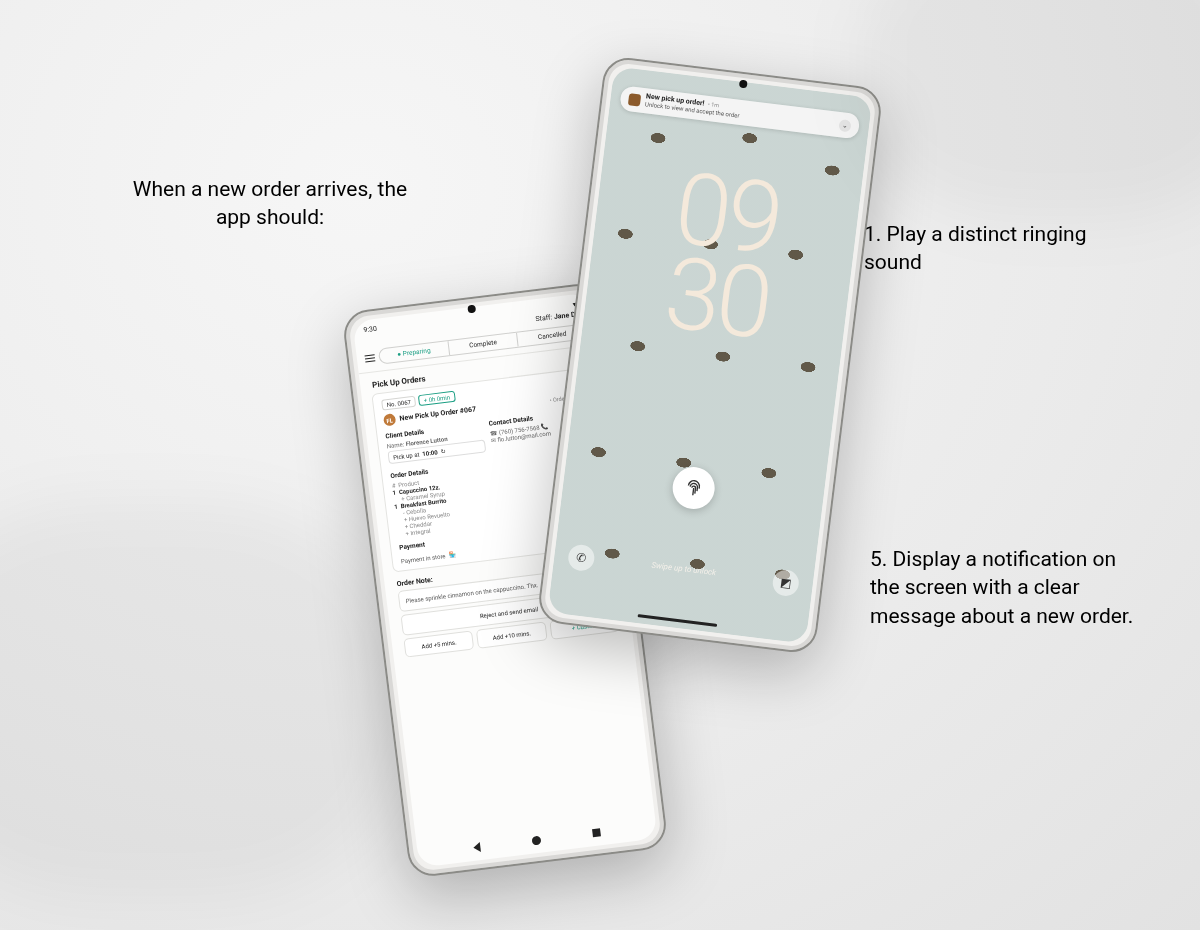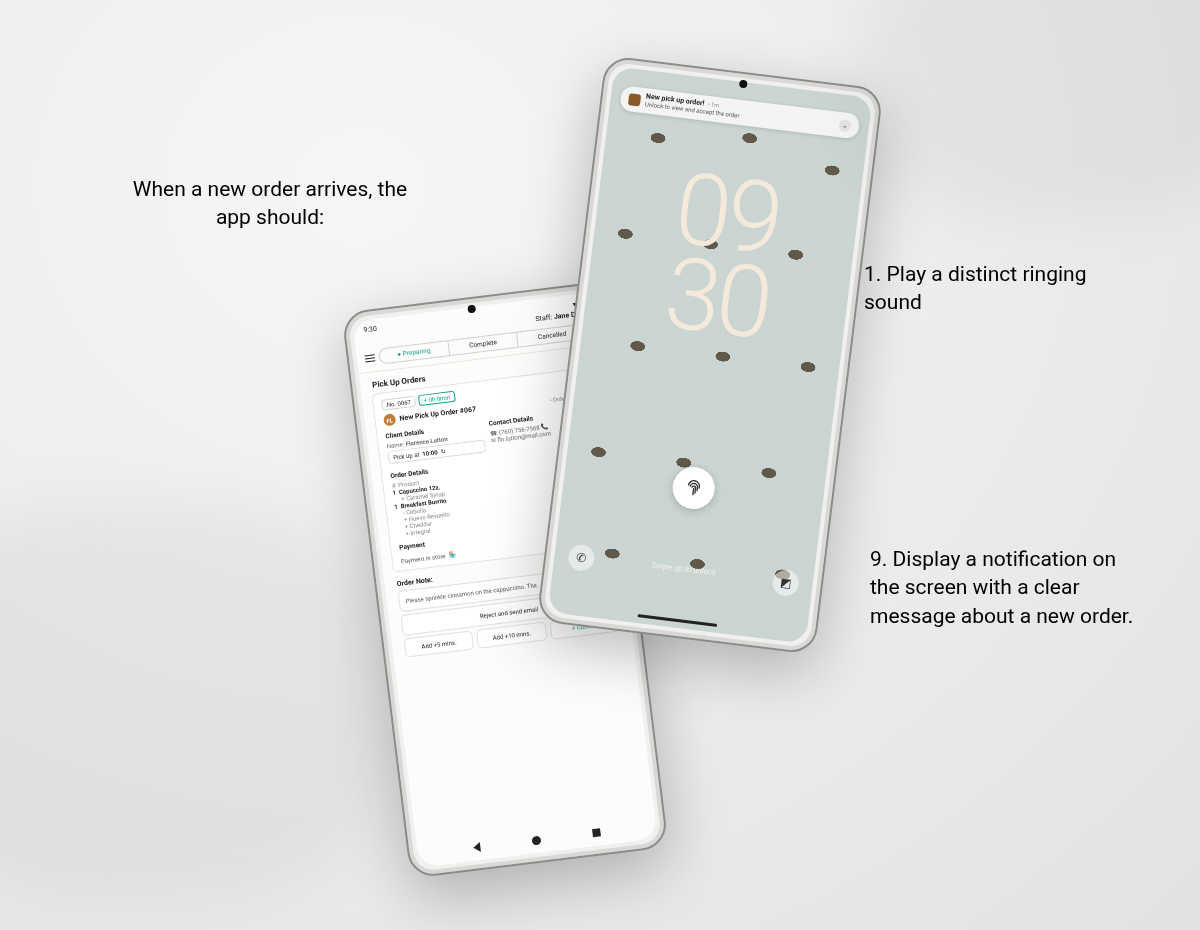--- a/index.html
+++ b/index.html
@@ -24,21 +24,21 @@
   body::before{ width:500px;height:400px; left:-100px; top:500px;}
   body::after{ width:400px;height:300px; right:-60px; top:-80px;}
 
   .caption {
     position:absolute;
     font-size:21px;
     line-height:1.35;
     color:#000;
   }
   .caption.intro { left:120px; top:175px; text-align:center; width:300px; }
-  .caption.req1  { left:864px; top:220px; width:260px;margin-top:40px; }
+  .caption.req1  { left:864px; top:220px; width:260px; }
   .caption.req2  { left:870px; top:545px; width:270px; }
 
   
   .phone {
     position:absolute;
     background:#f1f0ee;
     border:2px solid #8b8b87;
     border-radius:26px;
     box-shadow:0 20px 60px rgba(0,0,0,0.25), inset 0 0 0 4px #d9d8d6;
     padding:8px;
@@ -193,21 +193,21 @@
   .gest{
     position:absolute;bottom:6px;left:50%;transform:translateX(-50%);
     width:80px;height:3px;border-radius:3px;background:#222;
   }
 </style>
 </head>
 <body>
 
 <div class="caption intro">When a new order arrives, the app should:</div>
 <div class="caption req1">1. Play a distinct ringing sound</div>
-<div class="caption req2">9. Display a notification on the screen with a clear message about a new order.</div>
+<div class="caption req2">5. Display a notification on the screen with a clear message about a new order.</div>
 
 <div class="phone app">
   <div class="punch"></div>
   <div class="screen">
     <div class="statusbar">
       <span>9:30</span>
       <span>▾ ▮</span>
     </div>
     <div class="staffrow">
       <span>Staff:</span>

